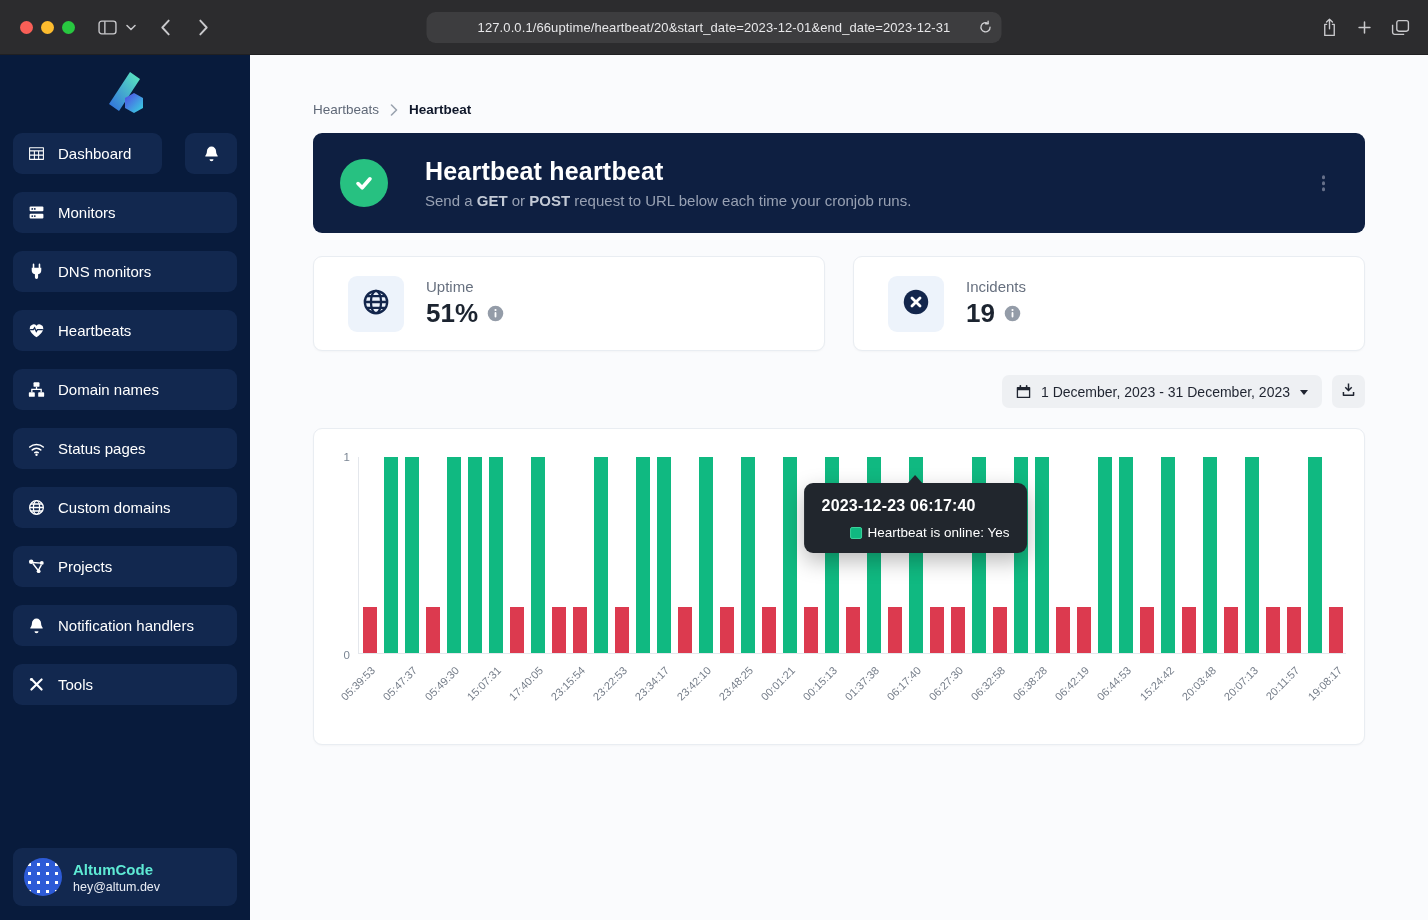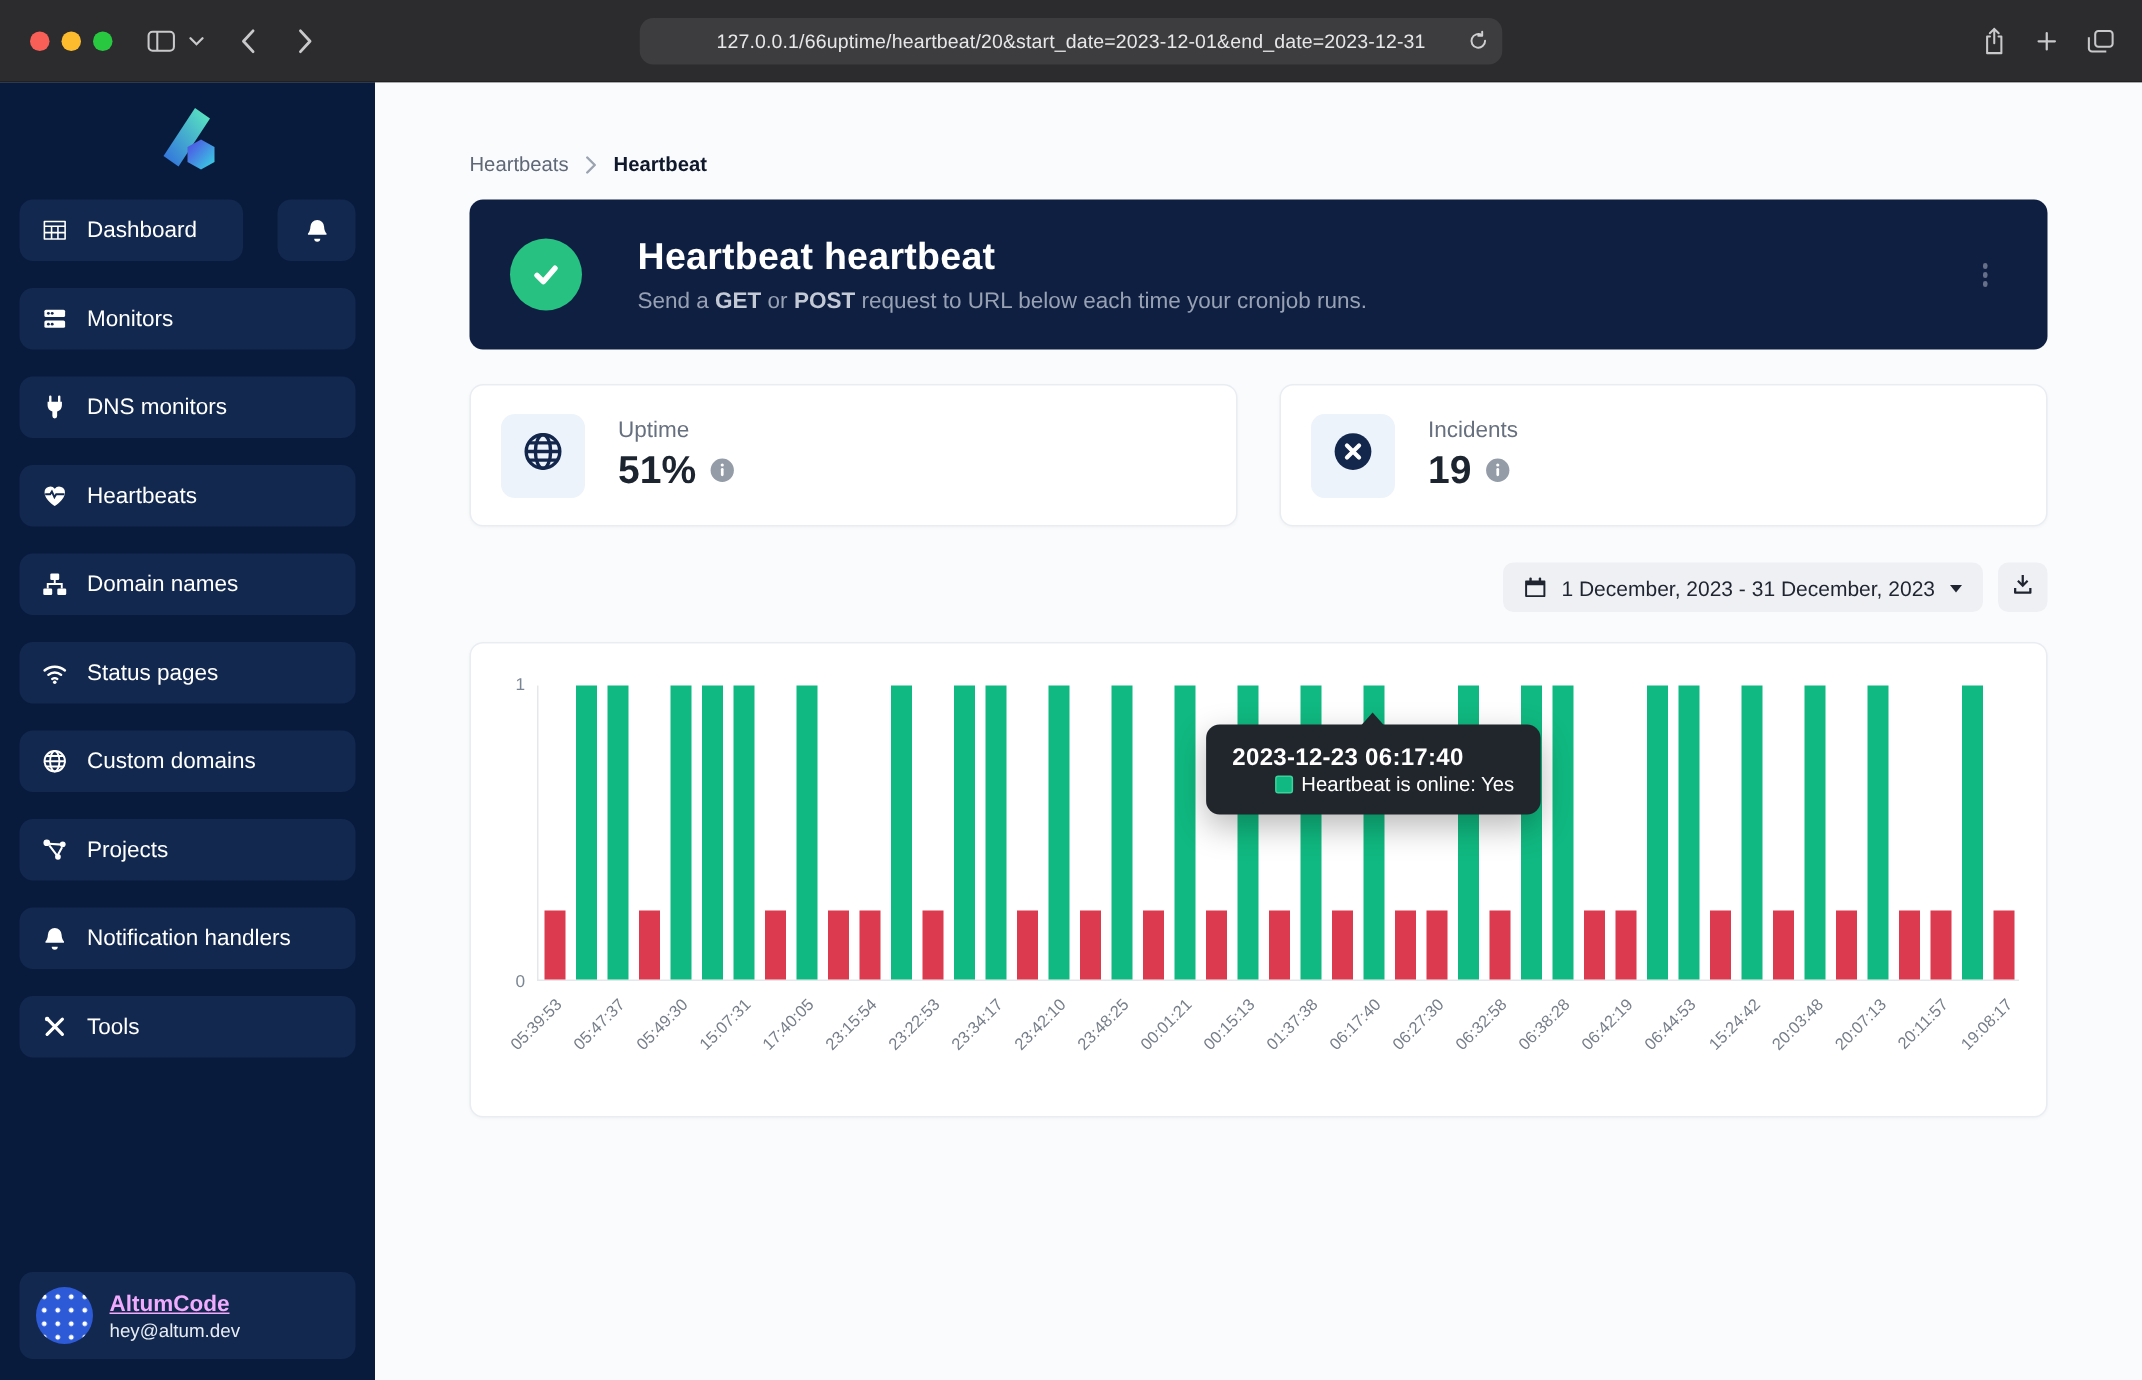--- a/index.html
+++ b/index.html
@@ -39,21 +39,21 @@
     align-items:center; padding:0 15px; gap:13px; font-size:15px; cursor:default;}
   .side-btn .icn{width:17px; height:17px; display:inline-flex; color:#fff;}
   .side-btn .icn svg{width:17px; height:17px;}
   .side-btn.grow{flex:1;}
   .side-btn.bell-btn{width:52px; justify-content:center; padding:0;}
   .side-item{margin:0 13px 18px;}
   .user-card{position:absolute; left:13px; right:13px; bottom:14px; height:58px; background:var(--btn);
     border-radius:9px; display:flex; align-items:center; padding:0 11px; gap:11px;}
   .avatar{width:38px; height:38px; border-radius:50%; flex:none; background-color:#2d5bd7;
     background-image:radial-gradient(#fff 24%, rgba(255,255,255,0) 27%); background-size:9px 9px; background-position:1px 2px;}
-  .user-name{color:#f0abfc; font-size:15px; font-weight:600;text-decoration:underline;}
+  .user-name{color:#5eead4; font-size:15px; font-weight:600;}
   .user-email{color:#e8ecf4; font-size:12.5px; margin-top:2px;}
 
   
   .main{flex:1; padding:47px 63px 0; background:var(--page-bg); overflow:hidden;}
   .breadcrumb{display:flex; align-items:center; gap:11px; font-size:13.5px; margin-bottom:16px;}
   .bc-parent{color:#5f6877;}
   .bc-sep{color:#9aa3af; display:inline-flex;}
   .bc-current{color:#10182b; font-weight:600;}
 
   .hero{height:100px; background:var(--card-navy); border-radius:9px; display:flex; align-items:center;
@@ -66,21 +66,21 @@
   .kebab{position:absolute; right:36px; top:50%; transform:translateY(-50%); display:flex; flex-direction:column; gap:2.5px; padding:4px; cursor:default;}
   .kebab i{width:3.5px; height:3.5px; border-radius:50%; background:#667089;}
 
   .webhook{margin-top:15px; height:47px; background:#d8f5e6; border-radius:8px; display:flex;
     align-items:center; justify-content:center; gap:10px; color:#15b26f;}
   .webhook .url{font-family:"DejaVu Sans Mono", monospace; font-size:13.5px;}
   .webhook .icn{display:inline-flex;}
 
   .stats{margin-top:23px; display:flex; gap:28px;}
   .stat-card{flex:1; height:95px; background:#fff; border:1px solid var(--border); border-radius:9px;
-    display:flex; align-items:center; padding:0 20px; box-shadow:0 1px 2px rgba(16,24,40,.03);}
+    display:flex; align-items:center; padding:0 34px; box-shadow:0 1px 2px rgba(16,24,40,.03);}
   .stat-tile{width:56px; height:56px; border-radius:9px; background:#edf3fb; display:flex;
     align-items:center; justify-content:center; margin-right:22px; color:#13264c;}
   .stat-label{font-size:15px; color:#67707f;}
   .stat-value{font-size:26px; font-weight:700; color:#1c2430; margin-top:3px; display:flex; align-items:center; gap:9px;}
   .info-icn{display:inline-flex;}
 
   .date-row{margin-top:24px; display:flex; justify-content:flex-end; gap:10px;}
   .date-btn{height:33px; background:#eef0f3; border-radius:7px; display:flex; align-items:center;
     gap:10px; padding:0 14px; font-size:14px; color:#1f2430; cursor:default;}
   .date-btn .icn{display:inline-flex; color:#1f2430;}
@@ -103,21 +103,21 @@
   .bar.offline{background:var(--red);}
   .x-labels{margin-left:26px; position:relative; height:80px;}
   .tick{position:absolute; top:10px; font-size:11px; color:#767e8a; white-space:nowrap;
     transform-origin:100% 0; transform:rotate(-45deg);}
 
   .tooltip{position:absolute; top:26px; transform:translateX(-50%); background:#21262d; color:#fff;
     border-radius:9px; padding:14px 18px 13px; z-index:5; box-shadow:0 8px 22px rgba(0,0,0,.28); white-space:nowrap;}
   .tt-arrow{position:absolute; top:-8px; left:50%; transform:translateX(-50%); width:0; height:0;
     border-left:8px solid transparent; border-right:8px solid transparent; border-bottom:9px solid #21262d;}
   .tt-title{font-size:16px; font-weight:700; letter-spacing:.2px;}
-  .tt-row{font-size:13.5px; display:flex; align-items:center; gap:6px;padding-left:28px;}
+  .tt-row{margin-top:10px; font-size:13.5px; display:flex; align-items:center; gap:6px;padding-left:28px;}
   .tt-square{width:12px; height:12px; background:var(--green); border:1px solid #3bd39b; border-radius:2px;}
 </style>
 </head>
 <body>
 
 <div class="chrome">
   <div class="traffic">
     <span class="light red"></span>
     <span class="light yellow"></span>
     <span class="light green"></span>

